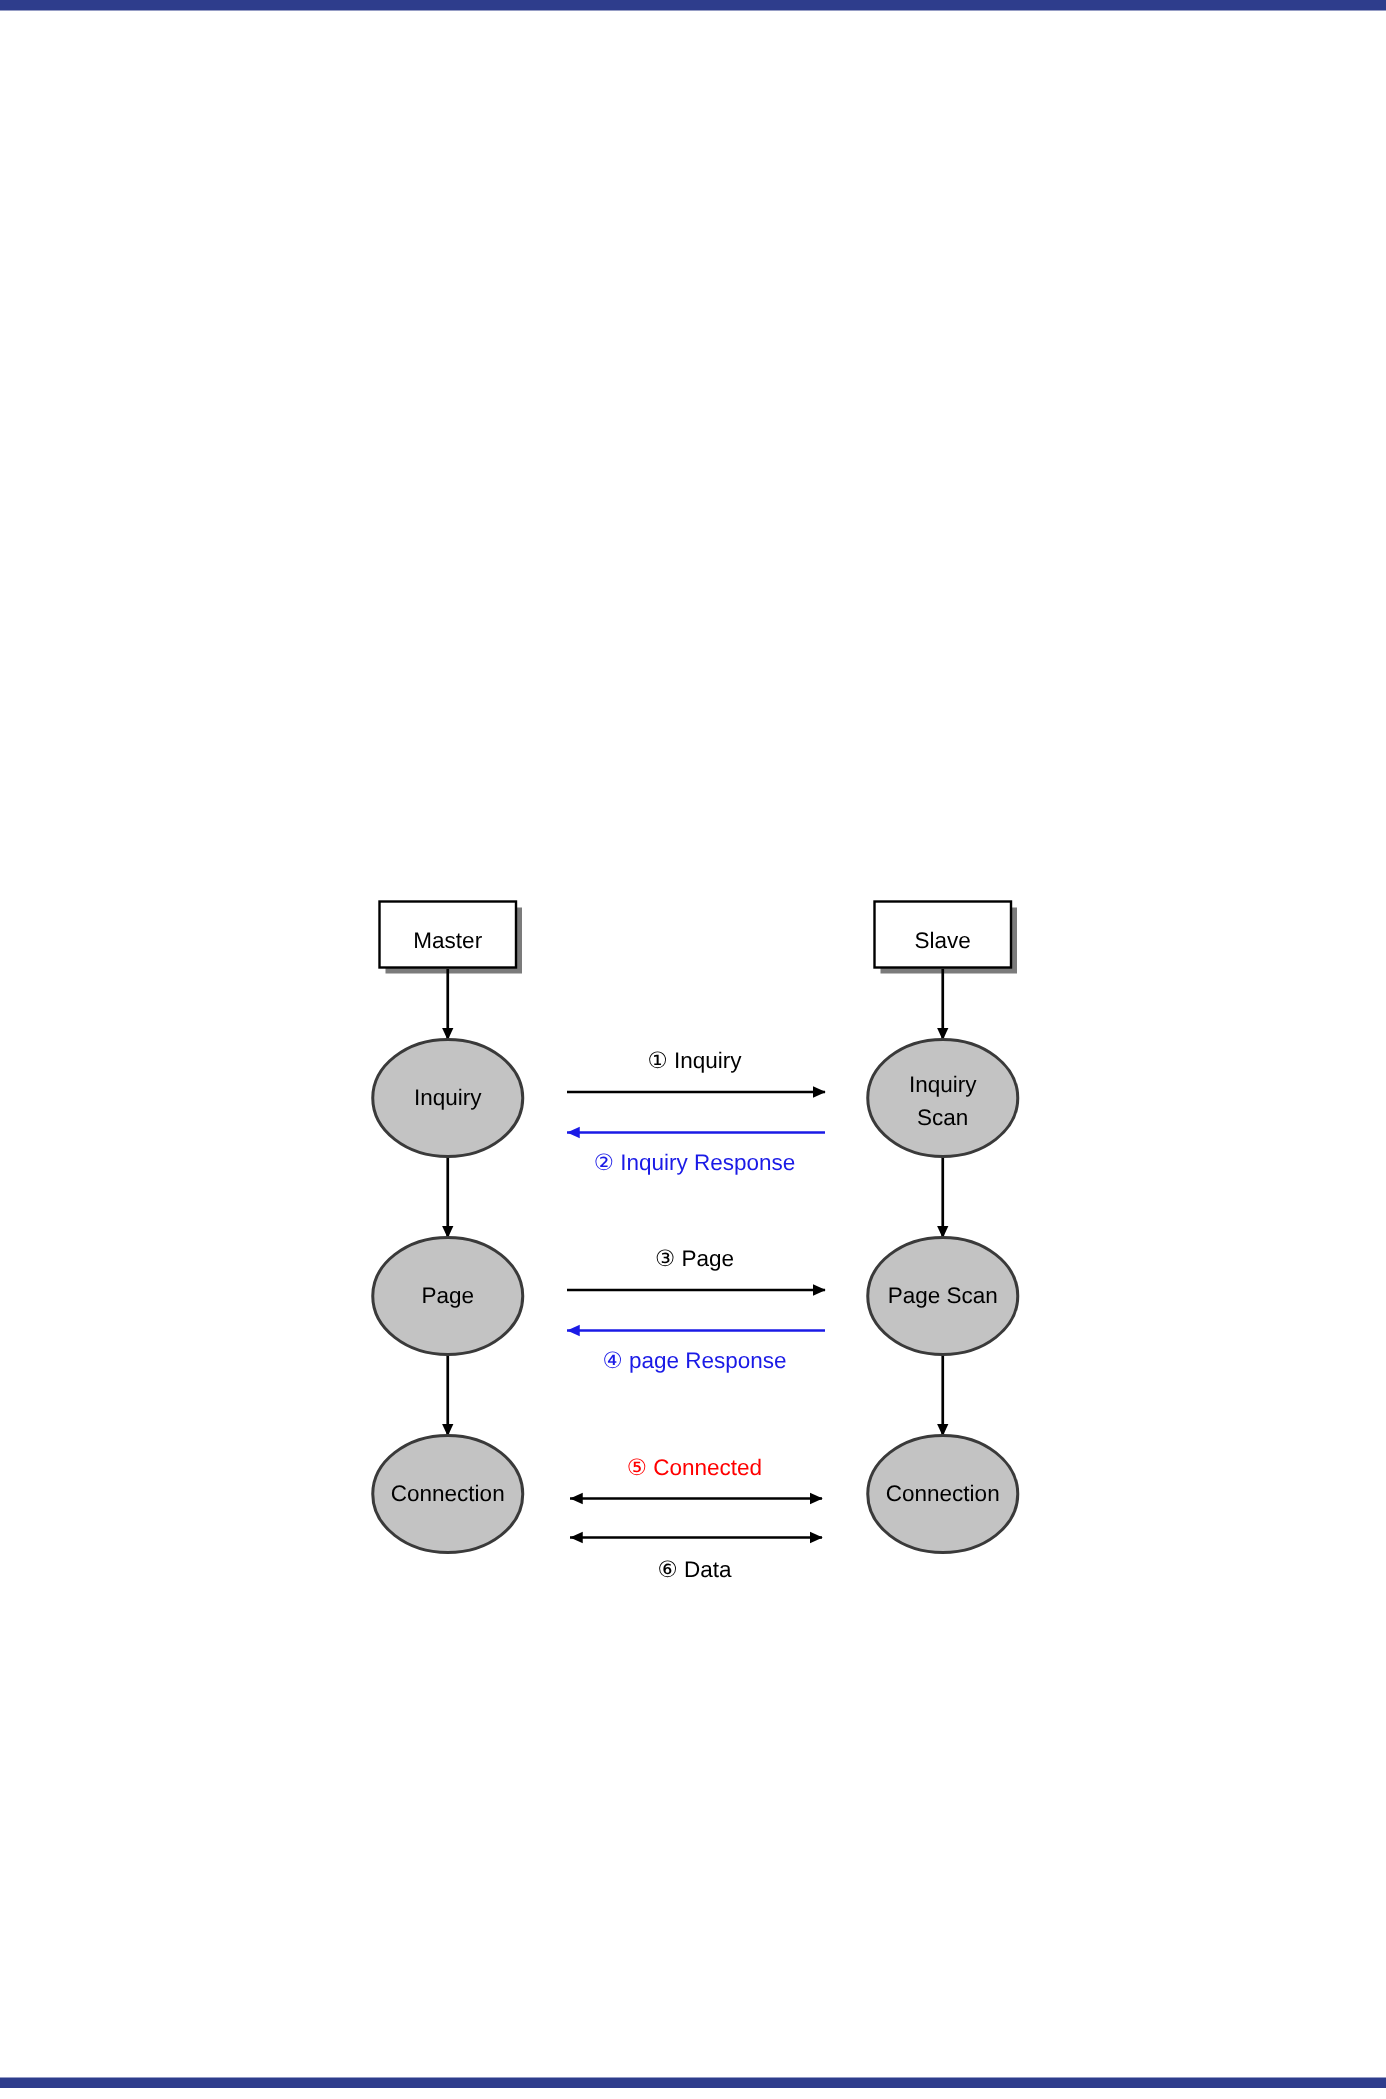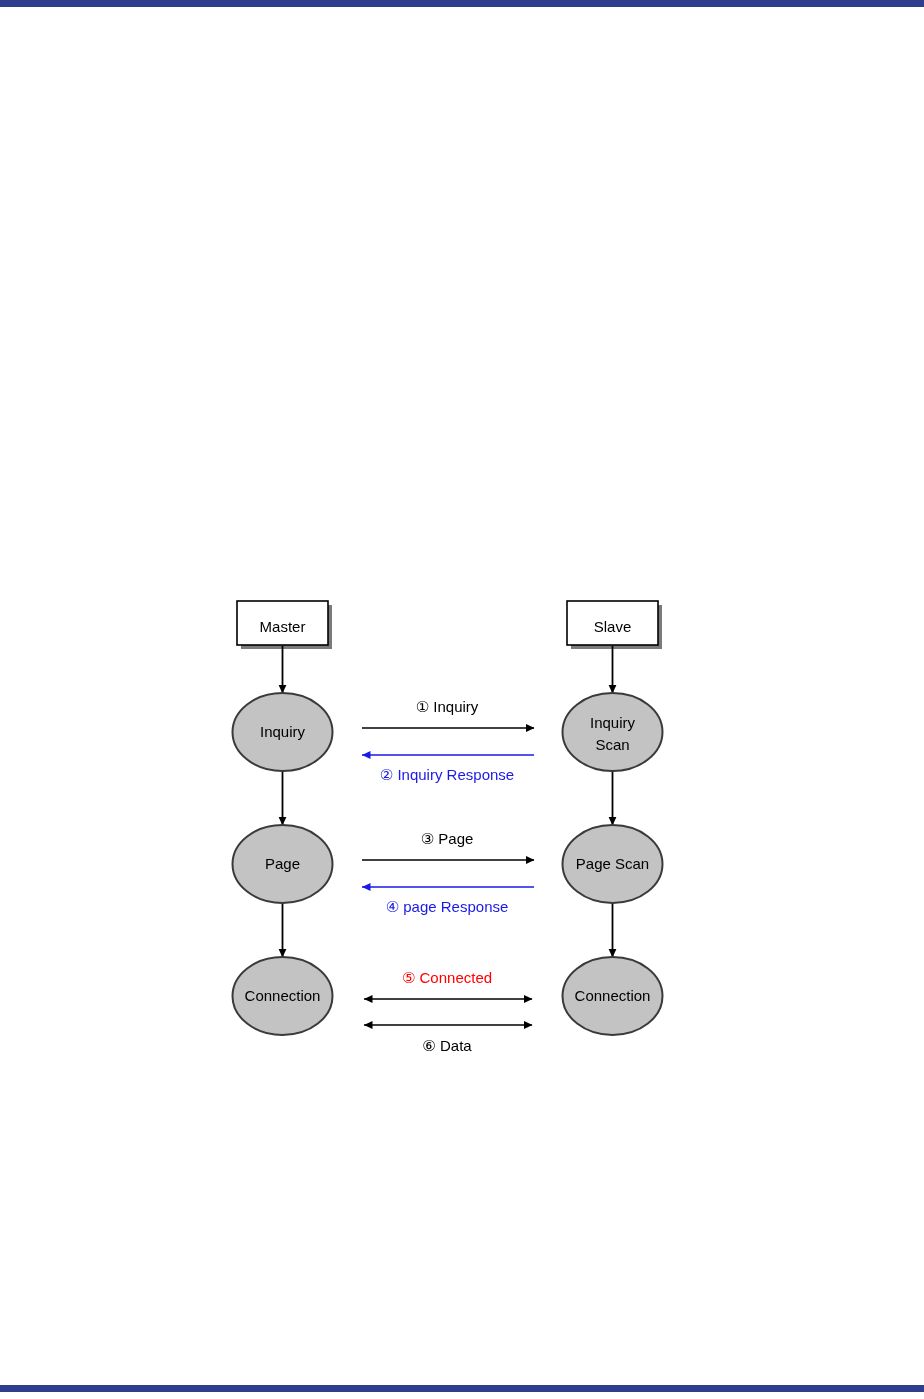--- a/index.html
+++ b/index.html
@@ -23,21 +23,21 @@
     width: 924px;
     height: 7px;
     background: #2e3d8c;
   }
   .page-rule.top  { top: 0px; }
   .page-rule.bottom { top: 1385px; }
 
   
   #diagram {
     position: absolute;
-    left: 214px;
+    left: 230px;
     top: 585px;
     width: 470px;
     height: 490px;
   }
   #diagram svg {
     display: block;
     width: 470px;
     height: 490px;
     overflow: visible;
   }

